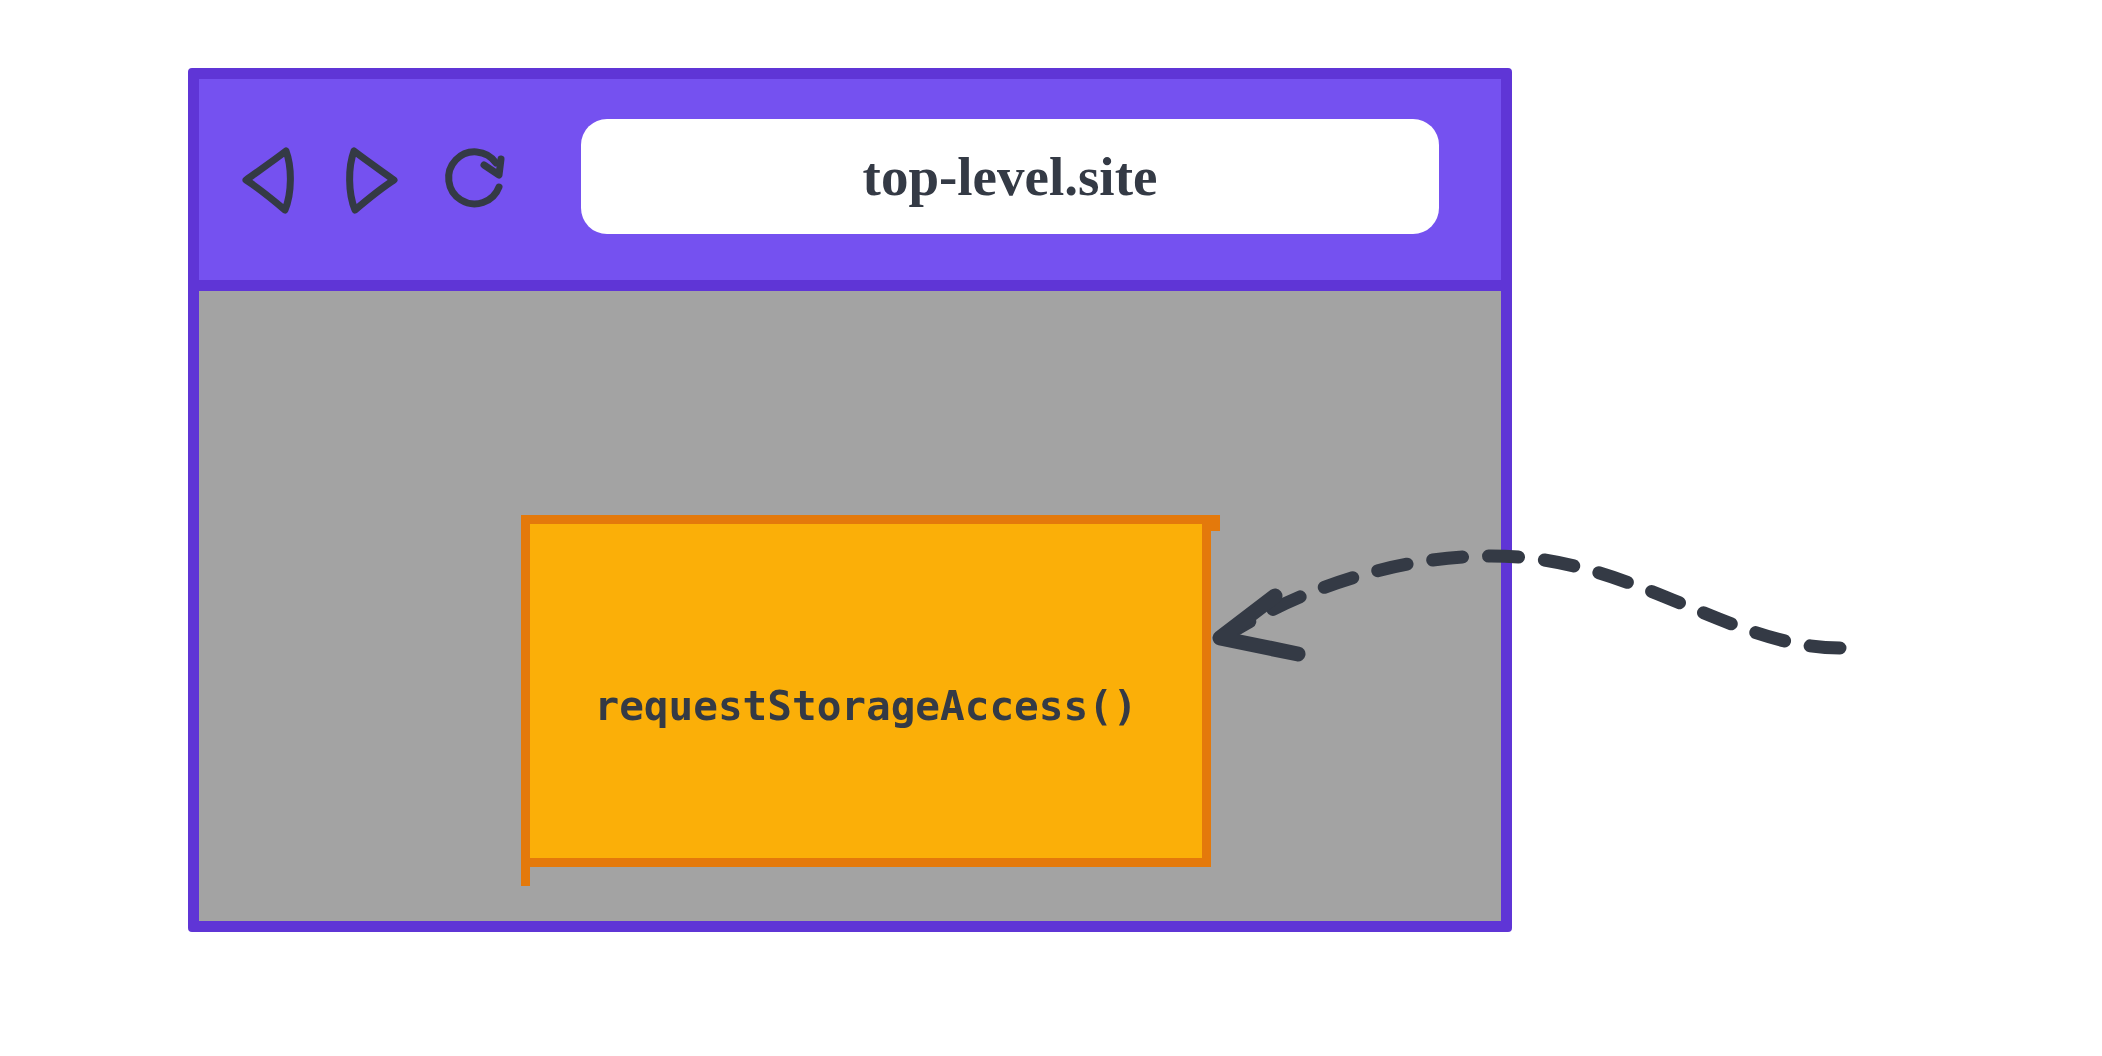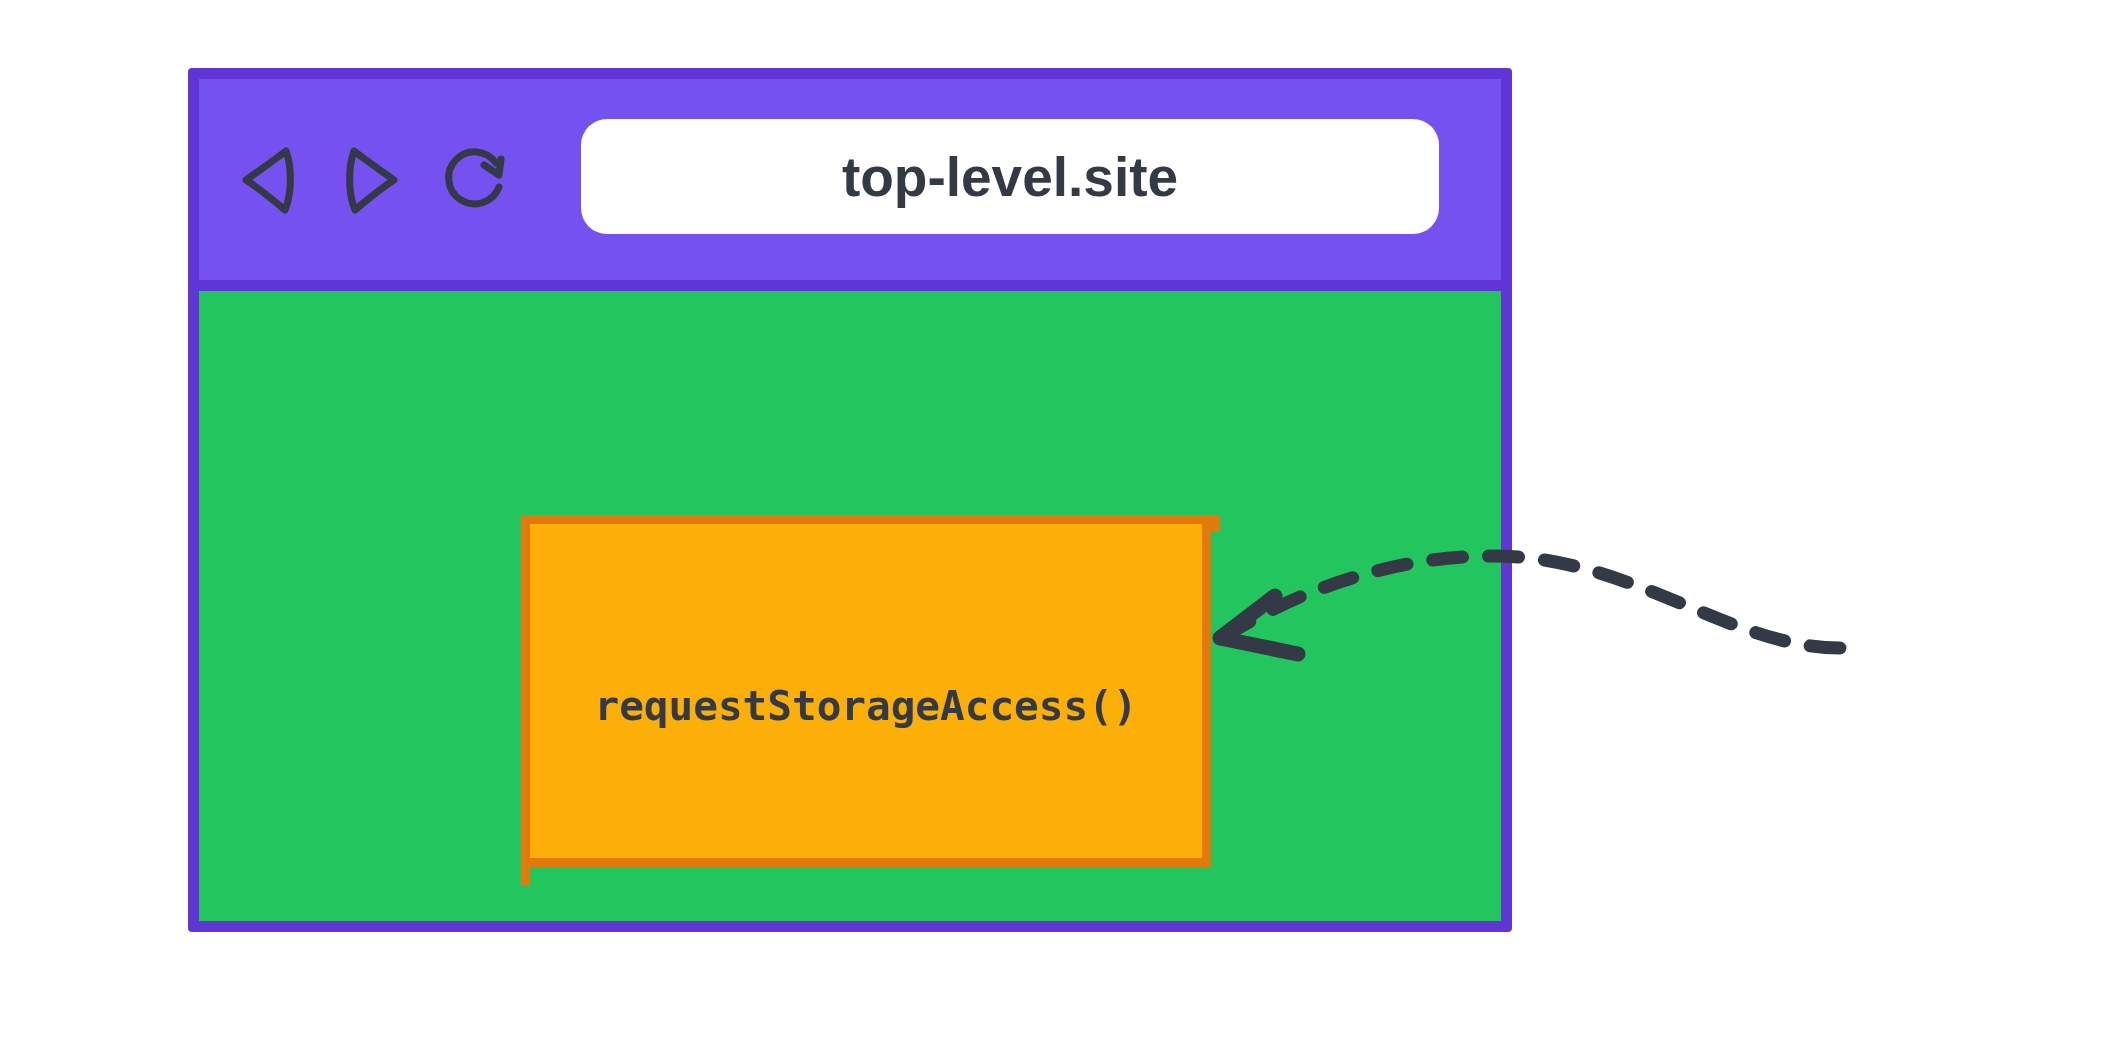--- a/index.html
+++ b/index.html
@@ -68,35 +68,35 @@
     width: 858px;
     height: 115px;
     background: #ffffff;
     border-radius: 26px;
     display: flex;
     align-items: center;
     justify-content: center;
   }
 
   .url-text {
-    font-family: Liberation Sans, sans-serif;
+    font-family: Liberation Serif, serif;
     font-size: 55px;
     font-weight: 600;
     color: #343a45;
     letter-spacing: 0px;
     white-space: nowrap;
   }
 
   .browser-content {
     position: absolute;
     left: 0;
     top: 212px;
     right: 0;
     bottom: 0;
-    background: #22c55e;
+    background: #a3a3a3;
   }
 
   
   .embed-box {
     position: absolute;
     left: 322px;
     top: 224px;
     width: 690px;
     height: 352px;
     background: #fbaf08;

